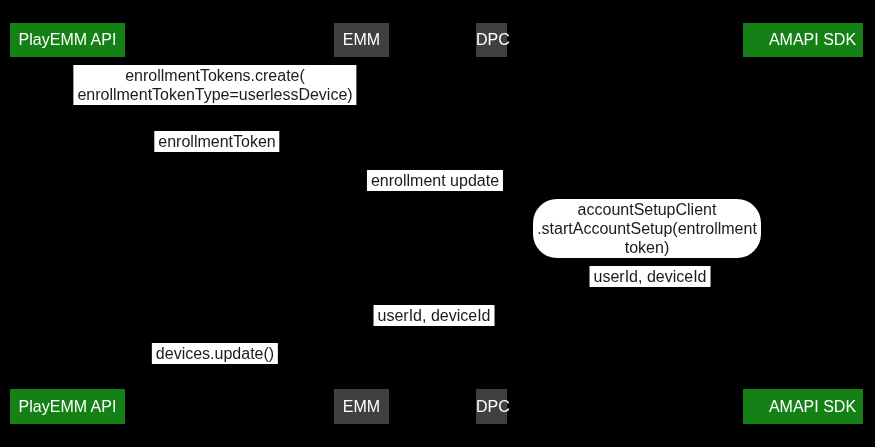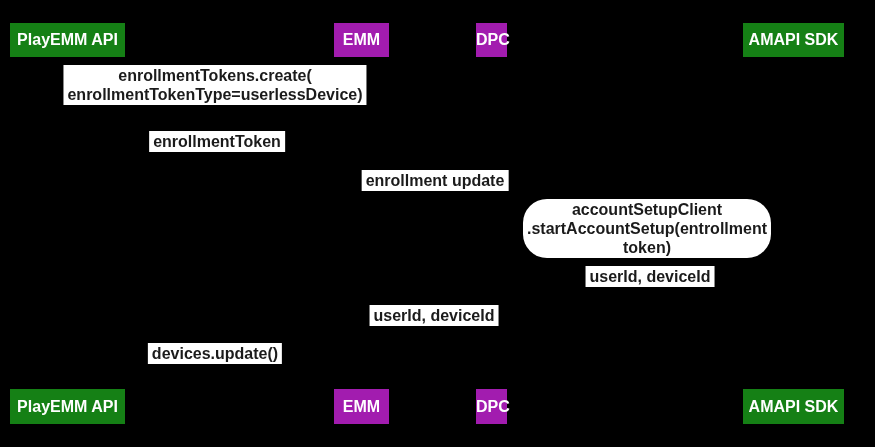--- a/index.html
+++ b/index.html
@@ -7,38 +7,37 @@
     padding: 0;
     background: #000000;
   }
   .stage {
     position: relative;
     width: 875px;
     height: 447px;
     background: #000000;
     overflow: hidden;
     font-family: "Liberation Sans", sans-serif;
-    font-weight: bold;
   }
   .actor {
     position: absolute;
     height: 34px;
     line-height: 34px;
     text-align: center;
     color: #ffffff;
     font-size: 16px;
     white-space: nowrap;
   }
   .actor.green { background: #158015; }
-  .actor.blue  { background: #a21caf; }
+  .actor.blue  { background: #404040; }
 
   .a-playemm { left: 10px;  width: 115px; }
   .a-emm     { left: 334px; width: 55px;  }
   .a-dpc     { left: 476px; width: 31px;  }
-  .a-amapi   { left: 743px; width: 101px; }
+  .a-amapi   { left: 743px; width: 101px; padding-left: 19px; }
   .row-top    { top: 23px; }
   .row-bottom { top: 389px; height: 35px; line-height: 35px; }
 
   .msg {
     position: absolute;
     transform: translateX(-50%);
     background: #ffffff;
     color: #1b1b1b;
     font-size: 16px;
     line-height: 19px;

